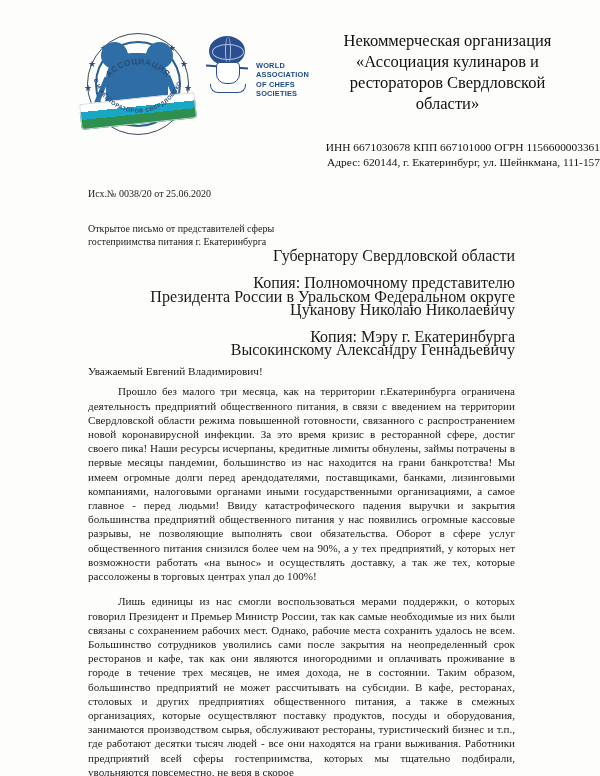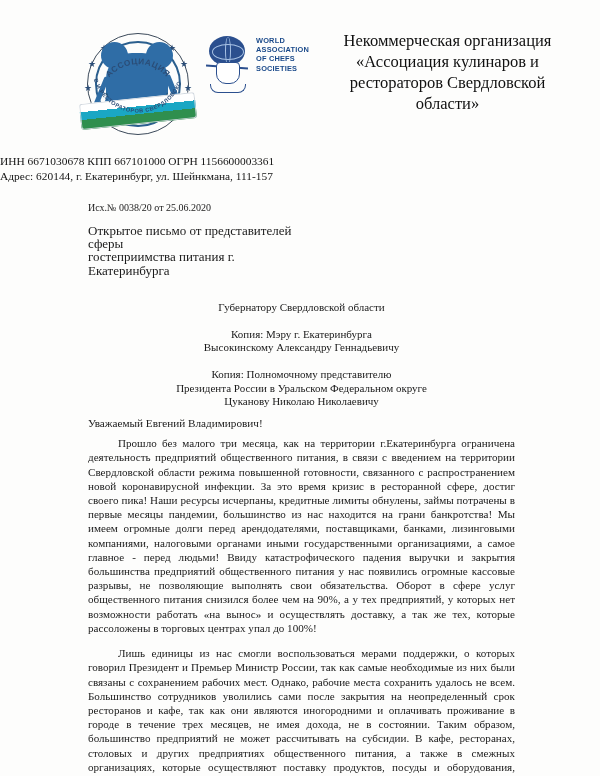--- a/index.html
+++ b/index.html
@@ -124,21 +124,21 @@
     font-size: 8.2px;
     font-weight: bold;
     fill: #2b4d77;
     letter-spacing: 0.6px;
   }
   .emblem .arc-text .small { font-size: 5.6px; letter-spacing: 0.5px; }
 
   
   .wacs {
     display: flex;
-    align-items: flex-start;
+    align-items: flex-end;
     margin-left: 8px;
     padding-top: 8px;
   }
   .wacs-mark {
     width: 50px;
     height: 62px;
     position: relative;
     flex: 0 0 auto;
   }
   .wacs-globe {
@@ -216,52 +216,51 @@
     color: #101010;
     padding-top: 8px;
     padding-left: 6px;
     padding-right: 6px;
   }
   .org-title div { white-space: nowrap; }
   .org-title .l2, .org-title .l3, .org-title .l4 { }
 
   
   .requisites {
-    text-align: left;
+    text-align: right;
     font-size: 11.4px;
     line-height: 14.6px;
-    margin-top: 14px;
     color: #141414;
   }
   .requisites .email {
     font-size: 10.6px;
     letter-spacing: 0.1px;
   }
 
   
   .content {
     padding: 0 85px 0 88px;
     box-sizing: border-box;
     font-size: 11.2px;
     line-height: 13.4px;
   }
   .outgoing {
     margin-top: 18px;
     font-size: 10px;
   }
   .subject {
-    margin-top: 9px;
-    font-size: 13px;
+    margin-top: 21px;
+    font-size: 10px;
     line-height: 13.4px;
     width: 210px;
   }
   .addressees {
-    margin-top: 24px;
-    text-align: center;
-    font-size: 11px;
+    margin-top: 1px;
+    text-align: right;
+    font-size: 16px;
     line-height: 13.6px;
   }
   .addr-block { margin-bottom: 13px; }
   .addr-block:last-child { margin-bottom: 0; }
 
   .salutation {
     margin-top: 8px;
     font-size: 11.2px;
     font-weight: normal;
   }
@@ -355,30 +354,30 @@
       <div>гостеприимства питания г. Екатеринбурга</div>
     </div>
 
     <div class="addressees">
 
       <div class="addr-block">
         <div>Губернатору Свердловской области</div>
       </div>
 
       <div class="addr-block">
-        <div>Копия: Мэру г. Екатеринбурга</div>
-        <div>Высокинскому Александру Геннадьевичу</div>
-      </div>
-
-      <div class="addr-block">
         <div>Копия: Полномочному представителю</div>
         <div>Президента России в Уральском Федеральном округе</div>
         <div>Цуканову Николаю Николаевичу</div>
       </div>
 
+      <div class="addr-block">
+        <div>Копия: Мэру г. Екатеринбурга</div>
+        <div>Высокинскому Александру Геннадьевичу</div>
+      </div>
+
     </div>
 
     <div class="salutation">Уважаемый Евгений Владимирович!</div>
 
     <p class="para p1">Прошло без малого три месяца, как на территории г.Екатеринбурга ограничена деятельность предприятий общественного питания, в связи с введением на территории Свердловской области режима повышенной готовности, связанного с распространением новой коронавирусной инфекции. За это время кризис в ресторанной сфере, достиг своего пика!  Наши ресурсы исчерпаны, кредитные лимиты обнулены, займы потрачены в первые месяцы пандемии, большинство из нас находится на грани банкротства! Мы имеем огромные долги перед арендодателями, поставщиками, банками, лизинговыми компаниями, налоговыми органами иными  государственными организациями, а самое главное - перед людьми! Ввиду катастрофического падения выручки и закрытия большинства предприятий общественного питания у нас появились огромные кассовые разрывы, не позволяющие выполнять свои обязательства. Оборот в сфере услуг общественного питания  снизился более чем на 90%, а у тех предприятий, у которых  нет возможности работать «на вынос» и осуществлять доставку, а так же тех, которые рассоложены  в торговых центрах упал до 100%!</p>
     <p class="para p2">Лишь единицы из нас смогли воспользоваться мерами поддержки, о которых говорил Президент и Премьер Министр России, так как самые необходимые из них были связаны с сохранением рабочих мест. Однако,   рабочие места сохранить удалось не всем. Большинство сотрудников уволились сами после закрытия на неопределенный срок ресторанов и кафе, так как они являются иногородними и оплачивать проживание в городе в течение трех месяцев, не имея дохода, не в состоянии. Таким образом, большинство предприятий не может рассчитывать на субсидии. В кафе, ресторанах, столовых и других предприятиях общественного питания, а также в смежных организациях, которые осуществляют поставку продуктов, посуды и оборудования, занимаются производством сырья, обслуживают рестораны, туристический бизнес и т.п., где работают десятки тысяч людей - все они находятся на грани выживания. Работники предприятий всей сферы гостеприимства, которых мы тщательно подбирали, увольняются повсеместно, не веря в скорое</p>
 
   </div>
 
 </div>

